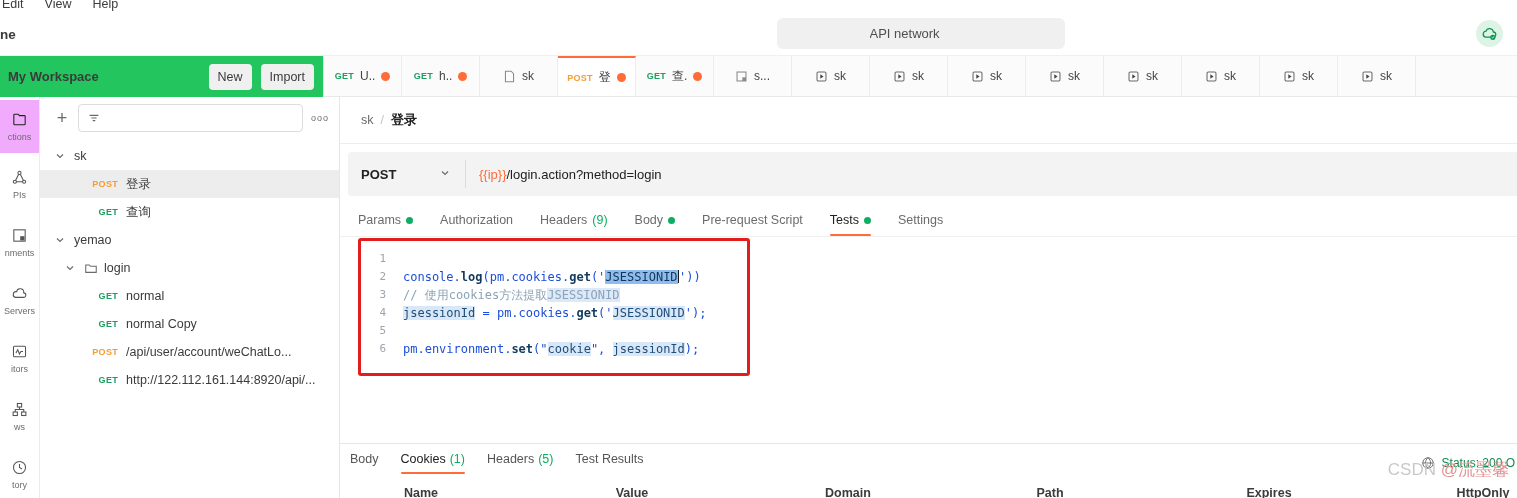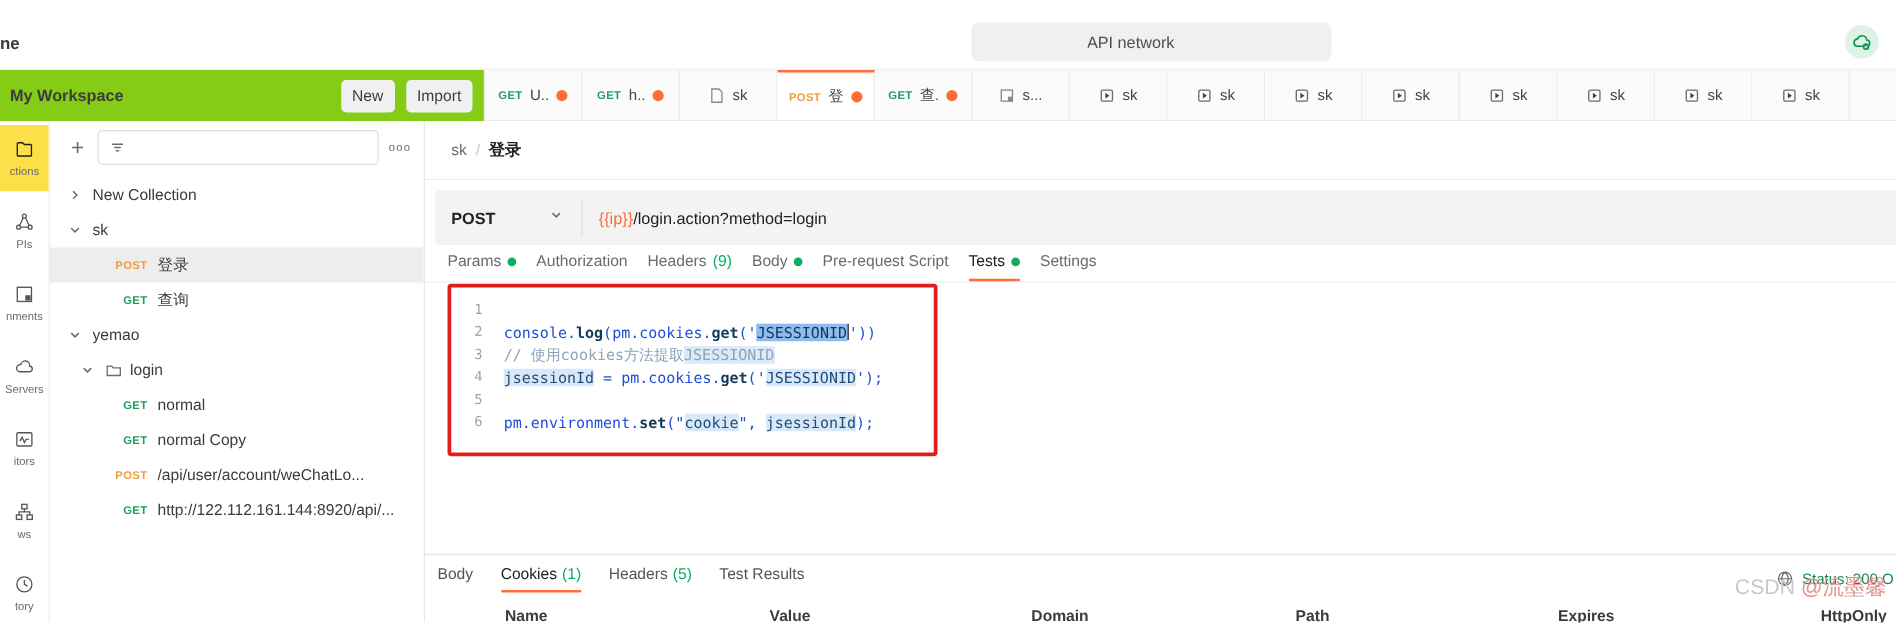--- a/index.html
+++ b/index.html
@@ -19,38 +19,38 @@
   .nav-item { display:flex; align-items:center; gap:5px; margin-right:38px; font-size:13.5px; color:#3b3b3b; font-weight:600; cursor:pointer; }
   .chev-sm svg { width:10px; height:10px; display:block; }
   .searchbox { position:absolute; left:777px; top:5px; width:288px; height:31px; background:#f0f0f0; border-radius:6px; display:flex; align-items:center; justify-content:center; gap:7px; }
   .searchbox input { border:none; background:transparent; outline:none; font-size:13px; width:110px; font-family:"Liberation Sans",sans-serif; }
   .searchbox input::placeholder { color:#4f4f4f; opacity:1; }
   .cloud-btn { position:absolute; right:14px; top:7px; width:27px; height:27px; border-radius:50%; background:#ddf3e6; display:flex; align-items:center; justify-content:center; }
   .cloud-btn svg { width:19px; height:19px; display:block; }
 
   
   .wsrow { position:absolute; top:55px; left:0; right:0; height:42px; display:flex; border-top:1px solid #f0f0f0; }
-  .ws-left { width:388px; flex:none; display:flex; align-items:center; border-right:1px solid #e6e6e6; background:#84cc16; }
+  .ws-left { width:324px; flex:none; display:flex; align-items:center; border-right:1px solid #e6e6e6; background:#22c55e; }
   .ws-title { font-size:13px; font-weight:600; color:#3b3b3b; margin-left:8px; flex:1; }
   .ws-btn { height:26px; padding:0 9px; margin-right:9px; background:#f0f0f0; border:none; border-radius:4px; font-size:12.5px; color:#3b3b3b; font-family:"Liberation Sans",sans-serif; cursor:pointer; }
   .tab-strip { flex:1; display:flex; background:#fbfbfb; border-bottom:1px solid #e8e8e8; overflow:hidden; }
   .tab { flex:0 0 78px; display:flex; align-items:center; justify-content:center; gap:6px; border-right:1px solid #ececec; font-size:12px; color:#444; cursor:pointer; background:#fbfbfb; }
   .tab.active { background:#fff; border-top:2px solid #ff6c37; margin-bottom:-1px; }
   .tab-method { font-size:9px; font-weight:700; letter-spacing:.3px; }
   .m-GET { color:#1b9e5f; } .m-POST { color:#f29d38; }
   .dot-unsaved { width:9px; height:9px; border-radius:50%; background:#ff6c37; flex:none; }
   .tab-ic svg { width:13px; height:13px; display:block; }
 
   
   .sidebar { position:absolute; top:97px; left:0; bottom:0; width:340px; display:flex; background:#fff; border-right:1px solid #e6e6e6; }
   .rail { width:40px; flex:none; border-right:1px solid #ececec; padding-top:3px; overflow:hidden; }
   .rail-item { height:53px; margin-bottom:5px; display:flex; flex-direction:column; align-items:center; justify-content:center; gap:4px; color:#555; cursor:pointer; }
   .rail-item svg { width:17px; height:17px; display:block; }
   .rail-label { font-size:9px; color:#6b6b6b; white-space:nowrap; }
-  .rail-item.active { background:#fde047; color:#212121; }
+  .rail-item.active { background:#f0abfc; color:#212121; }
   .tree-panel { flex:1; padding-top:6px; overflow:hidden; }
   .tree-controls { display:flex; align-items:center; height:30px; padding:0 10px; }
   .plus-btn { font-size:18px; color:#6b6b6b; background:none; border:none; width:24px; cursor:pointer; font-family:"Liberation Sans",sans-serif; }
   .filter-wrap { flex:1; height:28px; border:1px solid #dcdcdc; border-radius:4px; background:#fff; display:flex; align-items:center; padding:0 8px; margin:0 8px 0 4px; }
   .filter-wrap svg { width:14px; height:14px; color:#6b6b6b; flex:none; }
   .filter-wrap input { border:none; outline:none; background:transparent; flex:1; font-size:12px; margin-left:6px; font-family:"Liberation Sans",sans-serif; }
   .more-btn { font-size:9px; letter-spacing:1px; color:#6b6b6b; background:none; border:none; cursor:pointer; font-family:"Liberation Sans",sans-serif; }
   .tree { margin-top:9px; }
   .tree-row { height:28px; display:flex; align-items:center; font-size:12.5px; color:#3b3b3b; cursor:pointer; }
   .tree-row.selected { background:#ededed; }
@@ -68,21 +68,21 @@
   .crumb-sep { margin:0 7px; color:#c4c4c4; font-size:12.5px; }
   .crumb-name { font-size:13px; font-weight:600; color:#212121; }
   .url-row { margin:8px 0 0 8px; height:44px; background:#f3f3f3; border-radius:4px 0 0 4px; display:flex; align-items:center; }
   .method-select { display:flex; align-items:center; width:117px; padding-left:13px; cursor:pointer; }
   .method-name { font-size:13px; font-weight:700; color:#212121; flex:1; }
   .method-select svg { width:12px; height:12px; color:#6b6b6b; margin-right:14px; }
   .url-divider { width:1px; height:28px; background:#dcdcdc; }
   .url-field { flex:1; padding-left:13px; font-size:13px; white-space:nowrap; overflow:hidden; cursor:text; }
   .url-var { color:#ff6c37; }
   .url-rest { color:#212121; }
-  .req-tabs { display:flex; align-items:flex-end; gap:16px; padding-left:18px; margin-top:2px; height:28px; border-bottom:1px solid #f0f0f0; }
+  .req-tabs { display:flex; align-items:flex-end; gap:27px; padding-left:18px; margin-top:13px; height:28px; border-bottom:1px solid #f0f0f0; }
   .req-tab { position:relative; display:flex; align-items:center; gap:5px; font-size:12.5px; color:#6b6b6b; padding-bottom:9px; cursor:pointer; }
   .req-tab.active { color:#212121; }
   .req-tab.active::after { content:""; position:absolute; left:0; right:0; bottom:0; height:2px; background:#ff6c37; border-radius:1px; }
   .req-count { color:#0caf60; }
   .dot-green { width:7px; height:7px; border-radius:50%; background:#0caf60; flex:none; }
 
   
   .editor { position:relative; height:150px; }
   .annotation-box { position:absolute; left:18px; top:1px; width:392px; height:138px; border:3px solid #e11d1d; border-radius:3px; pointer-events:none; }
   .code-lines { position:absolute; left:28px; top:13px; font-family:"DejaVu Sans Mono", monospace; font-size:12px; }
@@ -111,20 +111,21 @@
   .cookie-headers span { position:absolute; transform:translateX(-50%); font-size:12.5px; font-weight:600; color:#3b3b3b; white-space:nowrap; }
   .watermark { position:absolute; right:8px; top:14px; font-size:17px; white-space:nowrap; }
   .wm-prefix { color:#c9c9c9; }
   .wm-handle { color:#e09090; }
 </style>
 </head>
 <body>
 
 <div id="app">
 
+  <div class="menubar"><span>Edit</span><span>View</span><span>Help</span></div>
 
   <div class="appheader">
     <span class="home-label">ne</span>
     <div class="searchbox">
       <span class="s-icon"></span>
       <input type="text" placeholder="API network" style="">
     </div>
     <div class="cloud-btn">
       <span id="cloud-ic">
           <svg viewBox="0 0 24 24">
@@ -330,28 +331,20 @@
           <span id="filter-ic" style="display: flex;">
               <svg viewBox="0 0 16 16" fill="none" stroke="currentColor" stroke-width="1.4">
                 <path d="M3 5h10M5 8h6M6.5 11h3"></path>
               </svg>
             </span>
           <input type="text" style="">
         </div>
         <button class="more-btn">ooo</button>
       </div>
       <div class="tree">
-          <div class="tree-row lvl0">
-            <span class="chev">
-              <svg viewBox="0 0 16 16" fill="none" stroke="currentColor" stroke-width="1.6">
-                <path d="m6 4 4 4-4 4"></path>
-              </svg>
-            </span>
-            <span class="tree-label">New Collection</span>
-          </div>
           <div class="tree-row lvl0">
             <span class="chev">
               <svg viewBox="0 0 16 16" fill="none" stroke="currentColor" stroke-width="1.6">
                 <path d="m4 6 4 4 4-4"></path>
               </svg>
             </span>
             <span class="tree-label">sk</span>
           </div>
           <div class="tree-row lvl2 selected">
             <span class="tree-method m-POST">POST</span>

